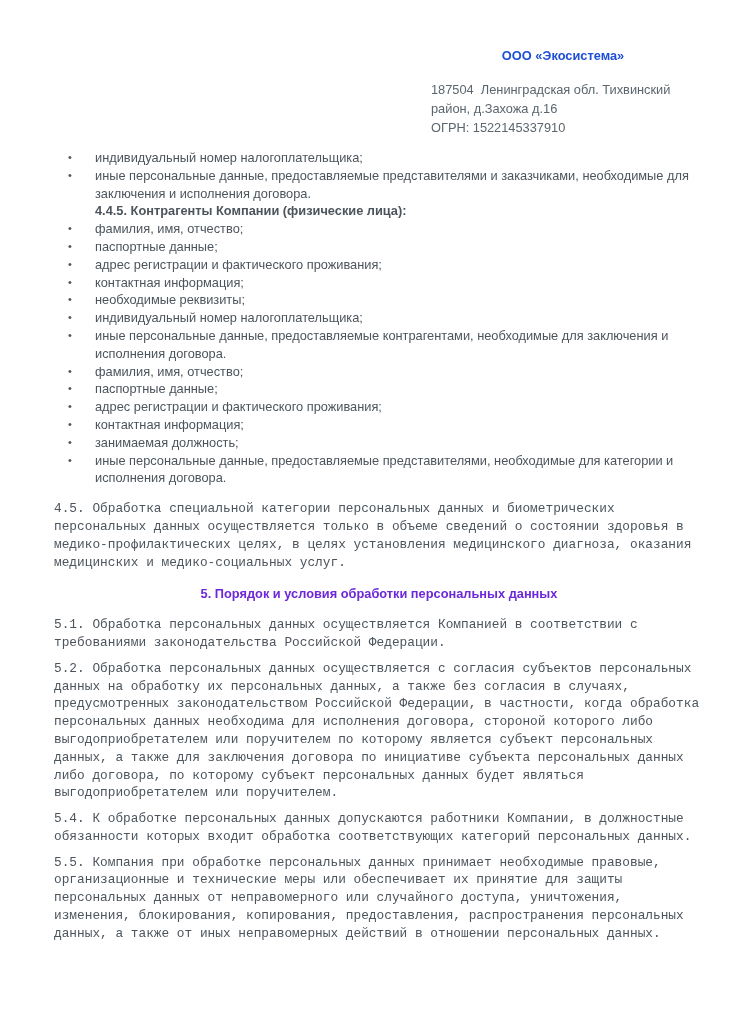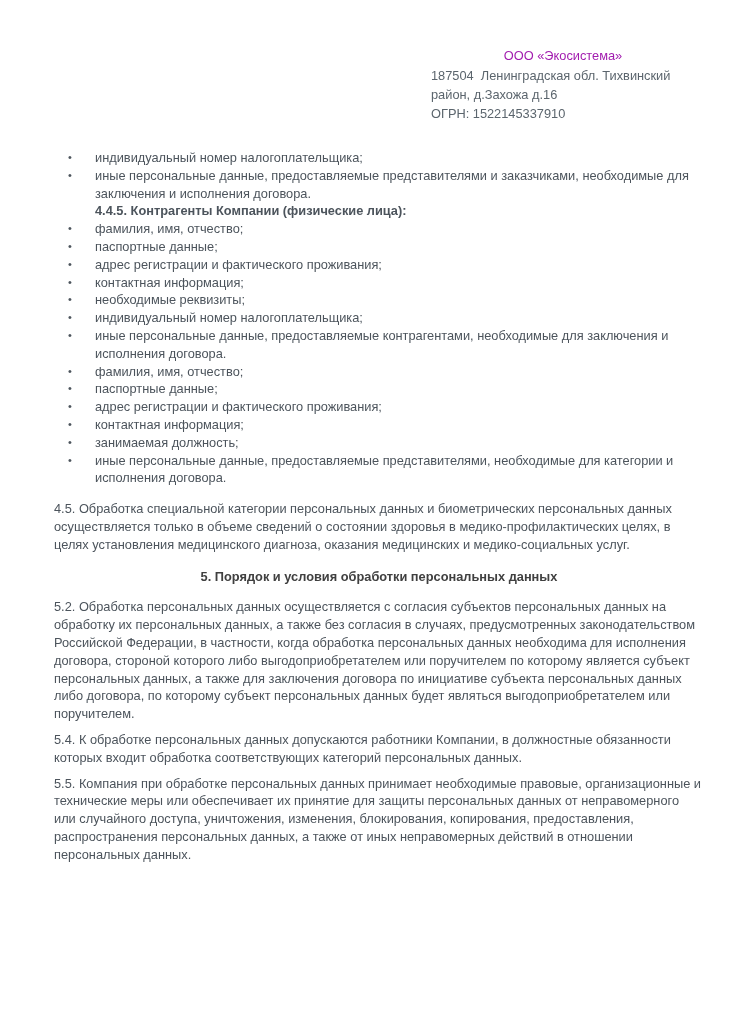--- a/index.html
+++ b/index.html
@@ -5,32 +5,32 @@
   html,body{margin:0;padding:0;background:#e8e8e8;}
   .page{
     width:739px;height:1018px;background:#ffffff;position:relative;
     font-family:"Liberation Sans","DejaVu Sans",sans-serif;
     color:#4c545c;overflow:hidden;margin:0 auto;
   }
   .header{
     position:absolute;top:46px;left:431px;width:264px;
     font-size:12.8px;line-height:19px;color:#5b656d;
   }
-  .company{font-weight:normal;text-align:center;color:#a21caf;margin-bottom:1px;}
+  .company{font-weight:bold;text-align:center;color:#1d4ed8;margin-bottom:15px;}
   .hline{white-space:pre-wrap;}
   .content{
     position:absolute;top:149px;left:54px;width:650px;
     font-size:12.8px;line-height:17.8px;
   }
   .list{margin:0 0 13px 0;}
   .li{display:flex;padding-left:14px;}
   .li .marker{flex:none;width:27px;font-size:11px;}
   .sub{padding-left:41px;font-weight:bold;}
-  .para{margin:0 0 8px 0;}
-  .heading{font-weight:bold;text-align:center;color:#404040;margin:14px 0 13px 0;}
+  .para{margin:0 0 8px 0;font-family:Liberation Mono, monospace;}
+  .heading{font-weight:bold;text-align:center;color:#6d28d9;margin:14px 0 13px 0;}
 </style>
 </head>
 <body>
 
 <div class="page">
 
   <div class="header">
     <div class="company">ООО «Экосистема»</div>
     <div class="hline">187504  Ленинградская обл. Тихвинский</div>
     <div class="hline">район, д.Захожа д.16</div>
@@ -100,18 +100,19 @@
       <div class="li">
         <span class="marker">•</span>
         <span class="text">иные персональные данные, предоставляемые представителями, необходимые для категории и исполнения договора.</span>
       </div>
     </div>
 
     <p class="para">4.5. Обработка специальной категории персональных данных и биометрических персональных данных осуществляется только в объеме сведений о состоянии здоровья в медико-профилактических целях, в целях установления медицинского диагноза, оказания медицинских и медико-социальных услуг.</p>
 
     <div class="heading">5. Порядок и условия обработки персональных данных</div>
 
+    <p class="para">5.1. Обработка персональных данных осуществляется Компанией в соответствии с требованиями законодательства Российской Федерации.</p>
     <p class="para">5.2. Обработка персональных данных осуществляется с согласия субъектов персональных данных на обработку их персональных данных, а также без согласия в случаях, предусмотренных законодательством Российской Федерации, в частности, когда обработка персональных данных необходима для исполнения договора, стороной которого либо выгодоприобретателем или поручителем по которому является субъект персональных данных, а также для заключения договора по инициативе субъекта персональных данных либо договора, по которому субъект персональных данных будет являться выгодоприобретателем или поручителем.</p>
     <p class="para">5.4. К обработке персональных данных допускаются работники Компании, в должностные обязанности которых входит обработка соответствующих категорий персональных данных.</p>
     <p class="para">5.5. Компания при обработке персональных данных принимает необходимые правовые, организационные и технические меры или обеспечивает их принятие для защиты персональных данных от неправомерного или случайного доступа, уничтожения, изменения, блокирования, копирования, предоставления, распространения персональных данных, а также от иных неправомерных действий в отношении персональных данных.</p>
 
   </div>
 </div>
 
 </body></html>

